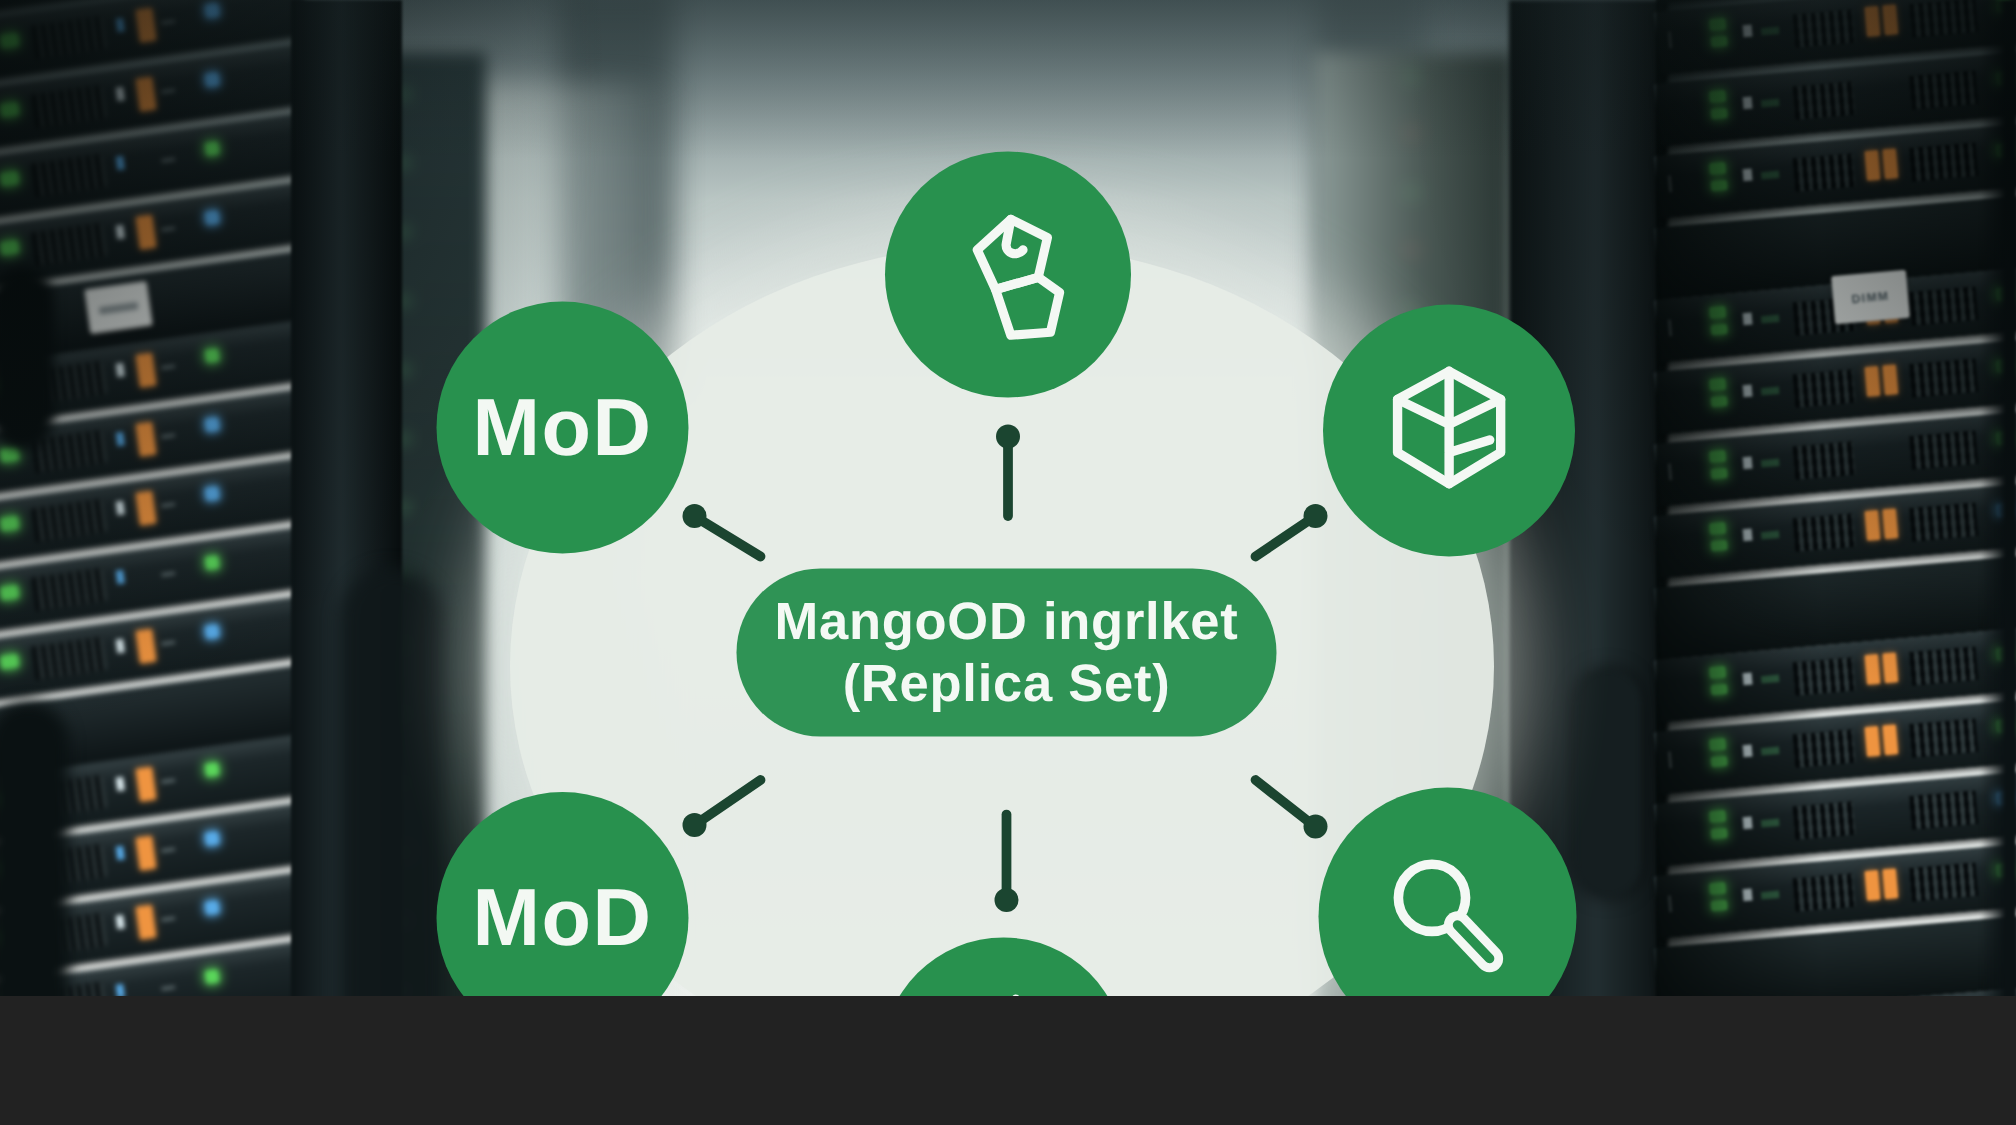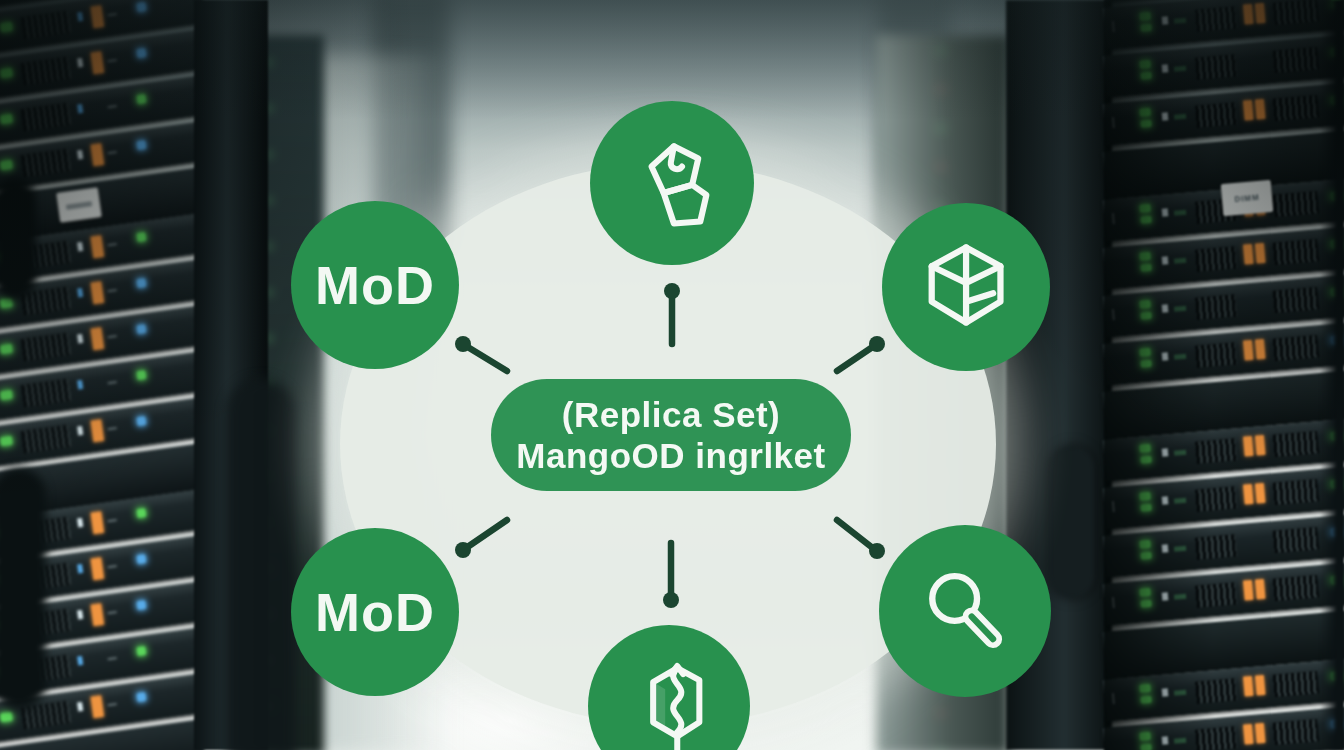--- a/index.html
+++ b/index.html
@@ -1,17 +1,17 @@
 <!DOCTYPE html>
 <html style="--node_green: #28914e; --pill_green: #2f9355; --connector: #1b4530; --icon_stroke: #f4f8f4; --halo: #e7ede7; --led_green: #5ad65a; --led_blue: #58abe8; --led_orange: #ef9440; --led_white: #dfeef2;"><head>
 <meta charset="utf-8">
 <style>
   html,body{margin:0;padding:0;background:#222;}
   .stage{
-    position:relative;width:1344px;height:750px;overflow:hidden;
+    position:relative;width:1344px;height:664px;overflow:hidden;
     font-family:"Liberation Sans", sans-serif;
     background:linear-gradient(180deg,#57696c 0%,#7e8f91 8%,#b9c5c3 20%,#e7edeb 38%,#f0f4f2 58%,#e2e7e5 80%,#edf0ee 100%);
   }
   .abs{position:absolute;}
   
   .floor{left:240px;top:630px;width:860px;height:120px;
     background:linear-gradient(180deg,rgba(238,243,240,0) 0%,rgba(240,244,241,.85) 45%,#f0f4f1 100%);}
   .floor-glow{left:370px;top:655px;width:280px;height:130px;
     background:radial-gradient(closest-side,rgba(255,255,255,.95),rgba(255,255,255,0));}
   .blob{filter:blur(10px);opacity:.8;border-radius:10px;}
@@ -451,17 +451,17 @@
 
   <div class="node node-bottom">
     <svg viewBox="0 0 100 100">
       <path d="M34,26 L34,66 L46,73 L46,33 Z" fill="rgba(255,255,255,0.14)"></path>
       <path class="icon-stroke" d="M34,26 L58,12 L80,24 L80,66 L58,80 L34,66 Z"></path>
       <path class="icon-stroke" d="M58,12 C44,26 72,30 58,44 C44,58 72,62 58,76 M52,18 L58,10 L64,18 M58,76 L58,94"></path>
     </svg>
   </div>
 
   <div class="abs pill">
+    <div>MangoOD ingrlket</div>
     <div>(Replica Set)</div>
-    <div>MangoOD ingrlket</div>
   </div>
 
 </div>
 
 </body></html>

